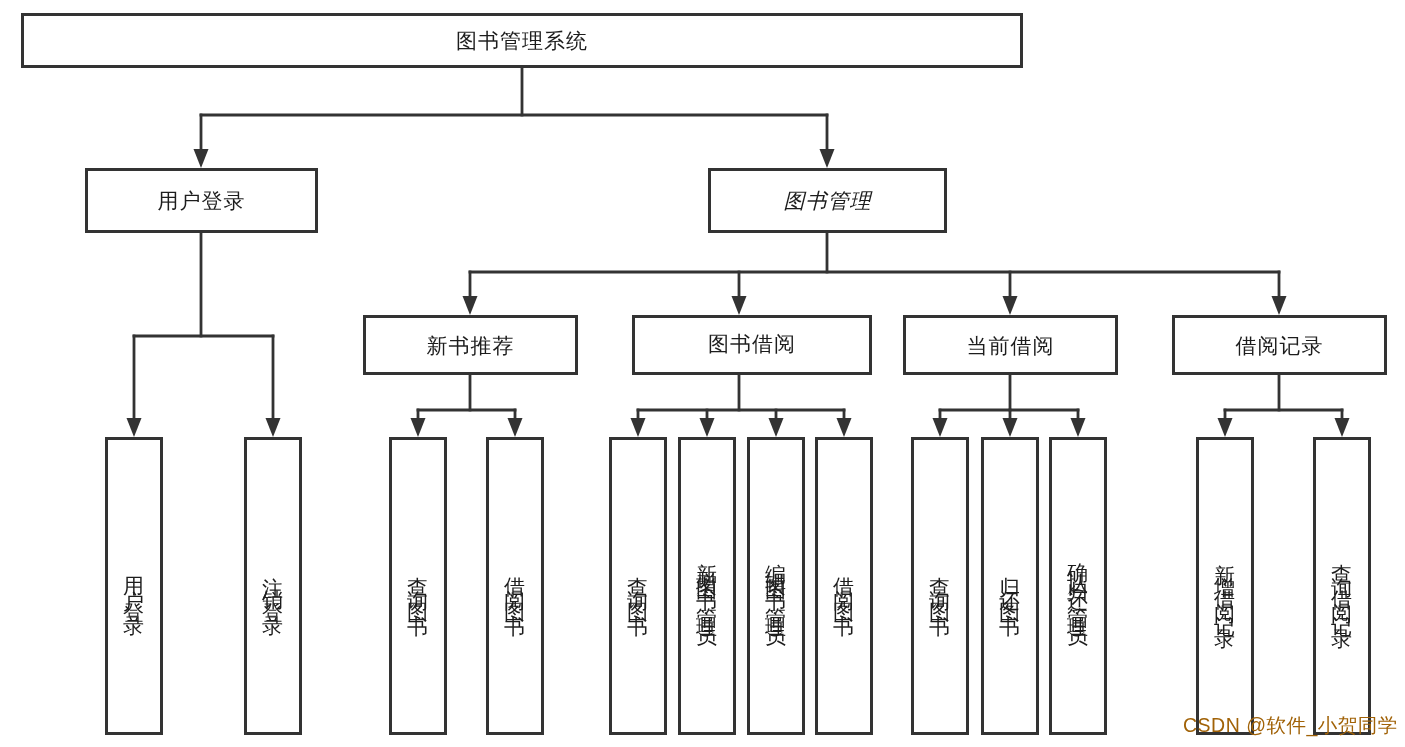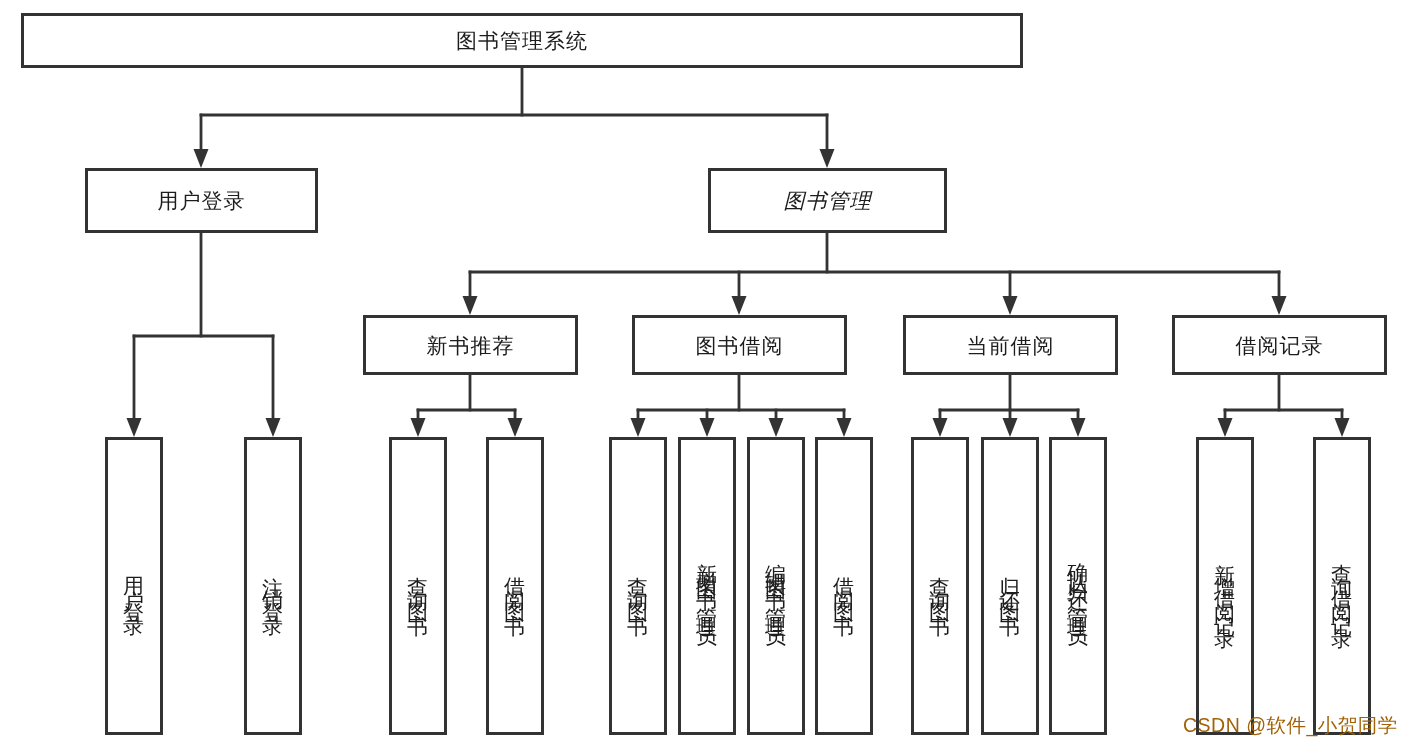--- a/index.html
+++ b/index.html
@@ -135,21 +135,21 @@
   <div class="box" style="left:85px; top:168px; width:233px; height:65px;">
     <span class="hlabel">用户登录</span>
   </div>
   <div class="box" style="left:708px; top:168px; width:239px; height:65px;font-style:italic;">
     <span class="hlabel">图书管理</span>
   </div>
 
   <div class="box" style="left:363px; top:315px; width:215px; height:60px;">
     <span class="hlabel">新书推荐</span>
   </div>
-  <div class="box" style="left:632px; top:315px; width:215px; height:60px;">
+  <div class="box" style="left:632px; top:315px; width:240px; height:60px;font-family:Liberation Mono, monospace;">
     <span class="hlabel">图书借阅</span>
   </div>
   <div class="box" style="left:1172px; top:315px; width:215px; height:60px;">
     <span class="hlabel">借阅记录</span>
   </div>
   <div class="box" style="left:903px; top:315px; width:215px; height:60px;">
     <span class="hlabel">当前借阅</span>
   </div>
 
   <div class="box" style="left:105px; top:437px; width:58px; height:298px;">

